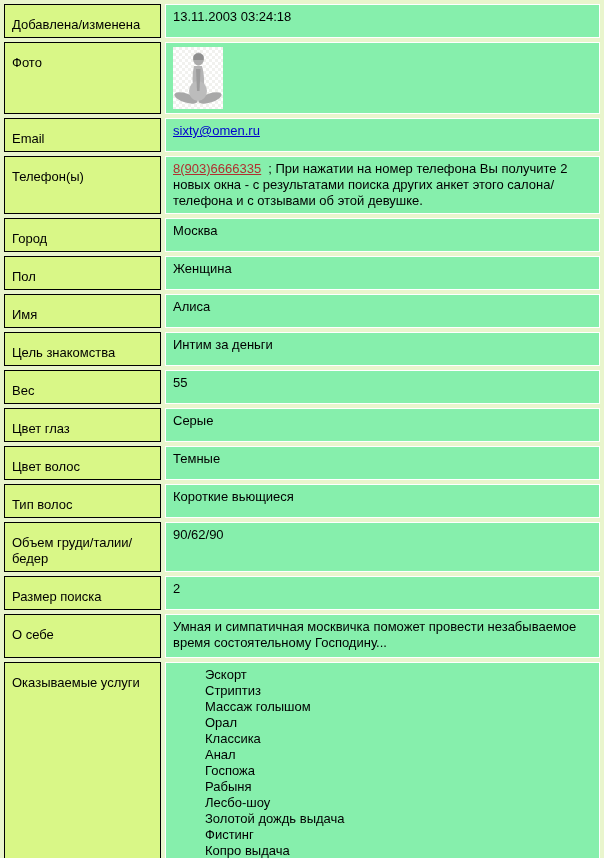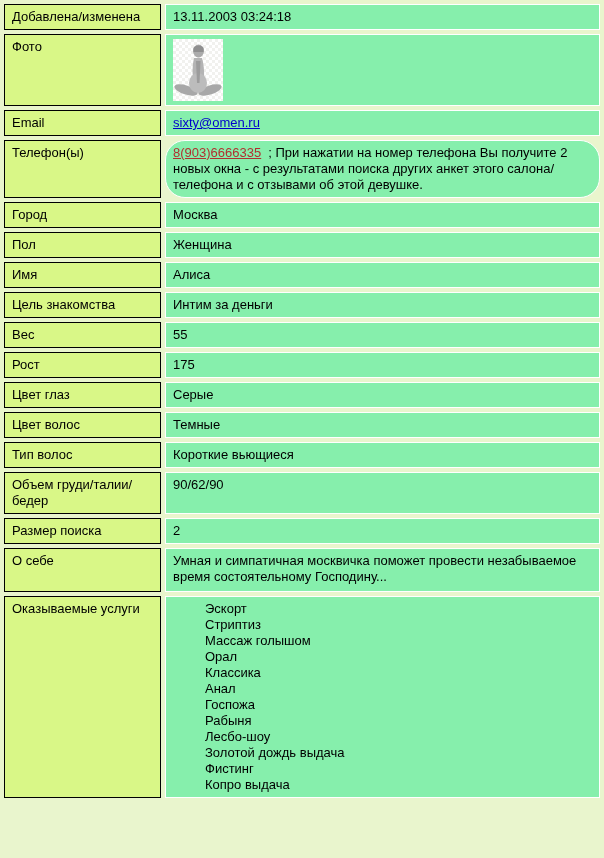--- a/index.html
+++ b/index.html
@@ -20,21 +20,21 @@
     width: 604px;
     table-layout: fixed;
     box-sizing: border-box;
   }
   .row { display: table-row; }
   .label-cell {
     display: table-cell;
     width: 144px;
     background: #d9f787;
     border: 1px solid #000000;
-    padding: 4px 4px 4px 7px;
+    padding: 12px 4px 4px 7px;
     vertical-align: top;
   }
   .value-cell {
     display: table-cell;
     background: #86efac;
     border: 1px solid #ffffff;
     padding: 4px 0 4px 7px;
     vertical-align: top;
   }
   a.email-link {
@@ -50,21 +50,21 @@
   }
   .photo-thumb {
     width: 50px;
     height: 62px;
     background: repeating-conic-gradient(#ffffff 0% 25%, #f1f1ee 0% 50%) 0 0 / 6px 6px;
     cursor: pointer;
     overflow: hidden;
   }
   .value-list div { line-height: 16px; margin-left: 32px; }
   .row-photo .value-cell { height: 62px; }
-  .row-phone .value-cell { height: 48px; border-radius: 20px; }
+  .row-phone .value-cell { height: 48px; }
   .row-about .value-cell { height: 34px; }
   .row-services .value-cell { height: 192px; }
 </style>
 </head>
 <body>
 
 <div class="profile">
 
   <div class="row">
     <div class="label-cell">Добавлена/изменена</div>
@@ -121,24 +121,20 @@
     <div class="label-cell">Цель знакомства</div>
     <div class="value-cell">Интим за деньги</div>
   </div>
 
 
   <div class="row">
     <div class="label-cell">Вес</div>
     <div class="value-cell">55</div>
   </div>
 
-  <div class="row">
-    <div class="label-cell">Рост</div>
-    <div class="value-cell">175</div>
-  </div>
 
   <div class="row">
     <div class="label-cell">Цвет глаз</div>
     <div class="value-cell">Серые</div>
   </div>
 
   <div class="row">
     <div class="label-cell">Цвет волос</div>
     <div class="value-cell">Темные</div>
   </div>

